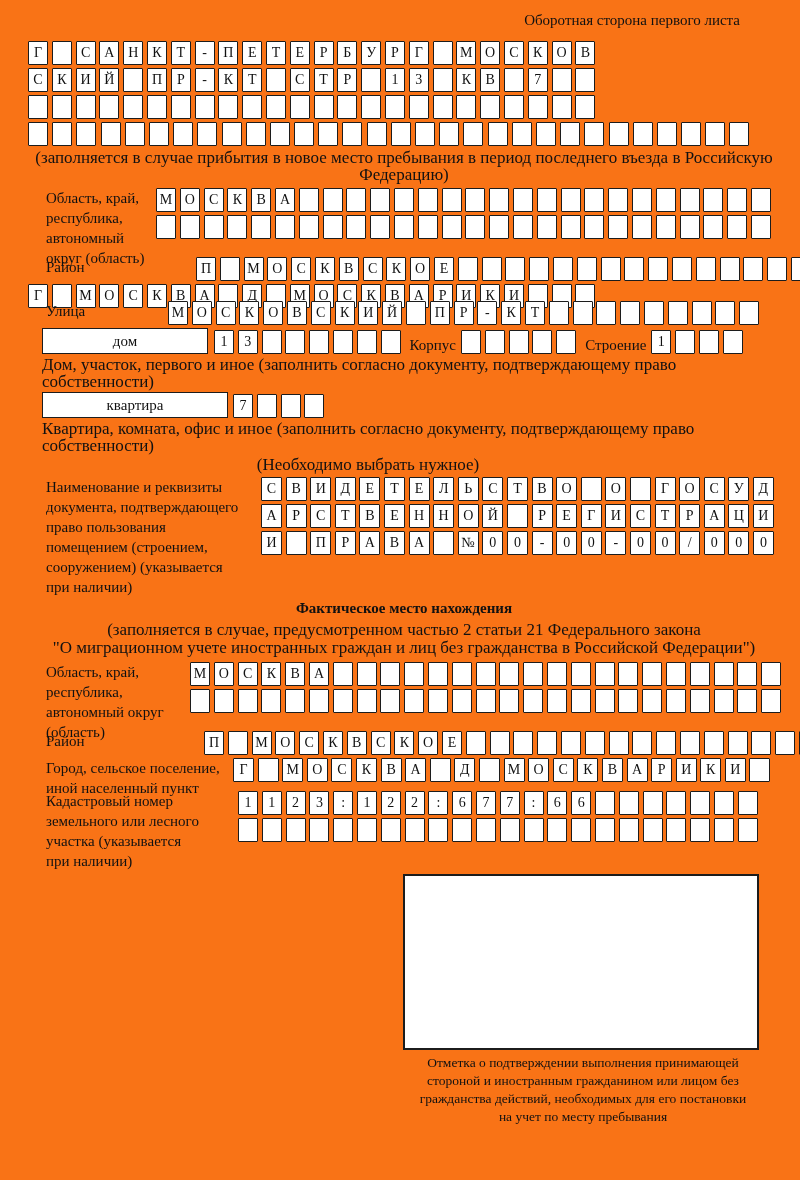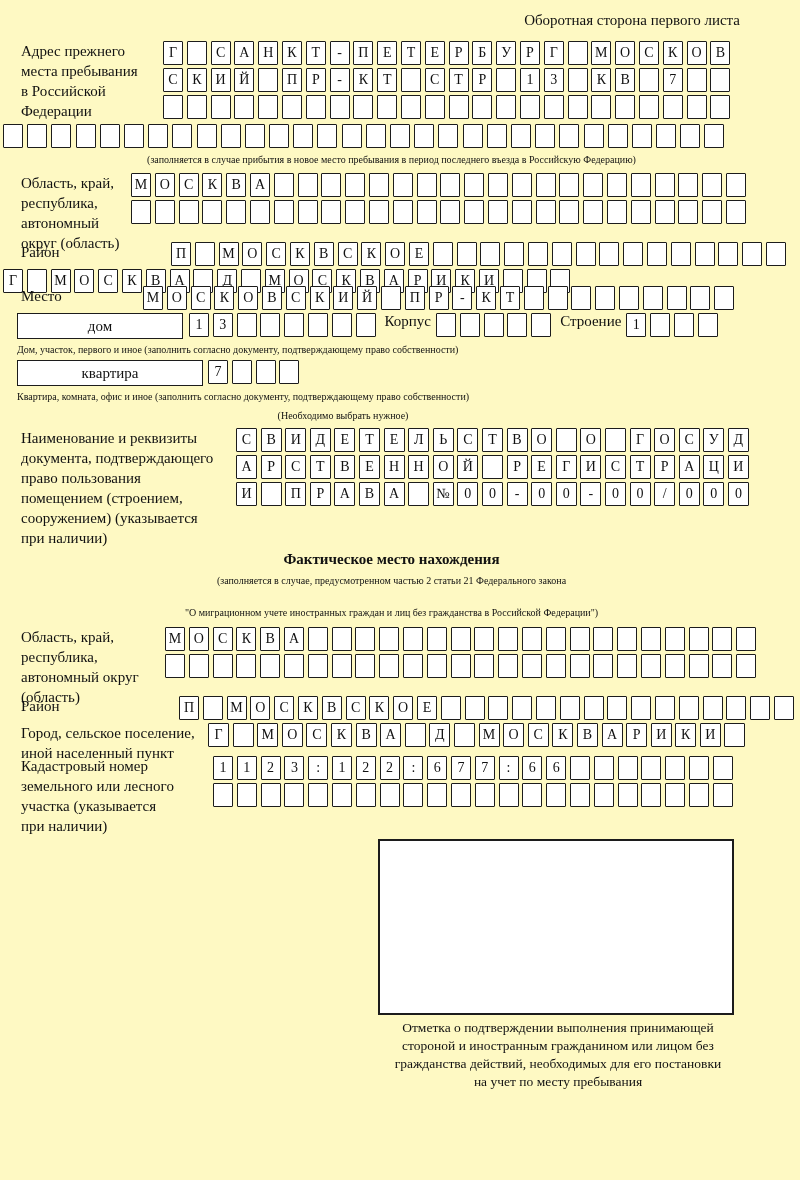--- a/index.html
+++ b/index.html
@@ -1,85 +1,81 @@
 <!DOCTYPE html>
 <html><head>
 <meta charset="utf-8">
 <style>
   html,body{margin:0;padding:0;background:#fff;}
   .page{
     width:800px;height:1180px;box-sizing:border-box;
-    padding:12px 20px 0 3px;
+    padding:12px 20px 0 28px;
     font-family:"Liberation Serif","DejaVu Serif",serif;
-    color:#111;background:#fef9c3;overflow:hidden;position:relative;
+    color:#111;background:#f97316;overflow:hidden;position:relative;
   }
   .hdr{text-align:right;font-size:15px;padding-right:40px;margin-bottom:12px;}
   .row{display:flex;align-items:flex-start;}
   .lbl{font-size:15px;line-height:20px;white-space:pre-line;box-sizing:border-box;padding-left:18px;flex:0 0 auto;}
   .w160{width:160px}.w128{width:128px}.w152{width:152px}.w140{width:140px}
   .w233{width:233px}.w162{width:162px}.w136{width:136px}.w205{width:205px}.w210{width:210px}
   .cellrows{display:flex;flex-direction:column;row-gap:3px;}
   .cells{display:flex;column-gap:3.8px;}
   .cells.g42{column-gap:4.2px;}
   .cells.p246{column-gap:3.6px;}
   .cells.p246 .cell{flex-basis:21px;}
   .cell{
     flex:0 0 20px;height:24px;border:1.6px solid #1c1c1c;border-radius:1px;
     display:flex;align-items:center;justify-content:center;
     font-size:14px;line-height:1;box-sizing:border-box;background:#fff;
   }
   .block{margin-bottom:3px;}
   .fullrow{margin-bottom:3px;}
-  .caption{font-size:10px;line-height:17px;}
+  .caption{font-size:17px;line-height:17px;}
   .center{text-align:center;}
   .mb5{margin-bottom:5px}
   .sec-title{font-size:16px;font-weight:bold;text-align:center;margin:2px 0 5px 0;}
   .pull14{margin-top:-14px;gap:40px;}
   .pull10{margin-top:-10px;}
   .pull16{margin-top:-16px;}
   .wbox{
     border:1.6px solid #1c1c1c;height:26px;display:flex;align-items:center;justify-content:center;
     font-size:15px;box-sizing:border-box;background:#fff;flex:0 0 auto;
   }
-  .domrow{align-items:flex-start;margin-left:14px;margin-bottom:2px;}
+  .domrow{align-items:flex-end;margin-left:14px;margin-bottom:2px;}
   .dombox{width:166px;margin-right:6px;}
   .kvbox{width:186px;margin-right:5px;}
   .inline-lbl{font-size:15px;margin:0 5px 0 9px;flex:0 0 auto;}
   .cap-indent{margin-left:14px;margin-bottom:2px;}
   .mesto{align-items:center;margin-left:18px;margin-bottom:1px;}
   .mlbl{font-size:15px;margin-right:9px;}
   .checkbox{
     width:21px;height:24px;border:1.6px solid #1c1c1c;display:inline-flex;
     align-items:center;justify-content:center;font-size:15px;box-sizing:border-box;background:#fff;
   }
   .opt{font-size:15px;margin-left:8px;}
   .gap18{margin-left:18px}.gap24{margin-left:24px}
   .need-note{width:260px;margin-left:210px;text-align:center;margin-bottom:4px;}
   .fact-title{font-size:15px;font-weight:bold;text-align:center;margin:0 0 4px 0;}
-  .fact-note{margin-bottom:15px;}
+  .fact-note{margin-bottom:1px;}
   .fact-note2{margin-bottom:6px;}
   .bigbox{
     width:356px;height:176px;border:2px solid #1c1c1c;margin-left:375px;margin-top:2px;
     box-sizing:border-box;background:#fff;
   }
   .stamp{width:450px;margin-left:330px;margin-top:4px;text-align:center;
     font-size:13.5px;line-height:18px;white-space:pre-line;}
 </style>
 </head>
 <body>
 
 <div class="page">
 
   <div class="hdr">Оборотная сторона первого листа</div>
 
   <div class="row block">
-    <div class="lbl w160">Адрес прежнего
-места пребывания
-в Российской
-Федерации</div>
     <div class="cellrows">
       <div class="cells">
           <span class="cell">Г</span>
           <span class="cell"></span>
           <span class="cell">С</span>
           <span class="cell">А</span>
           <span class="cell">Н</span>
           <span class="cell">К</span>
           <span class="cell">Т</span>
           <span class="cell">-</span>
@@ -309,21 +305,21 @@
         <span class="cell">И</span>
         <span class="cell">К</span>
         <span class="cell">И</span>
         <span class="cell"></span>
         <span class="cell"></span>
         <span class="cell"></span>
       </div>
   </div>
 
   <div class="row block pull10">
-    <div class="lbl w140">Место</div>
+    <div class="lbl w140">Улица</div>
     <div class="cells">
         <span class="cell">М</span>
         <span class="cell">О</span>
         <span class="cell">С</span>
         <span class="cell">К</span>
         <span class="cell">О</span>
         <span class="cell">В</span>
         <span class="cell">С</span>
         <span class="cell">К</span>
         <span class="cell">И</span>

